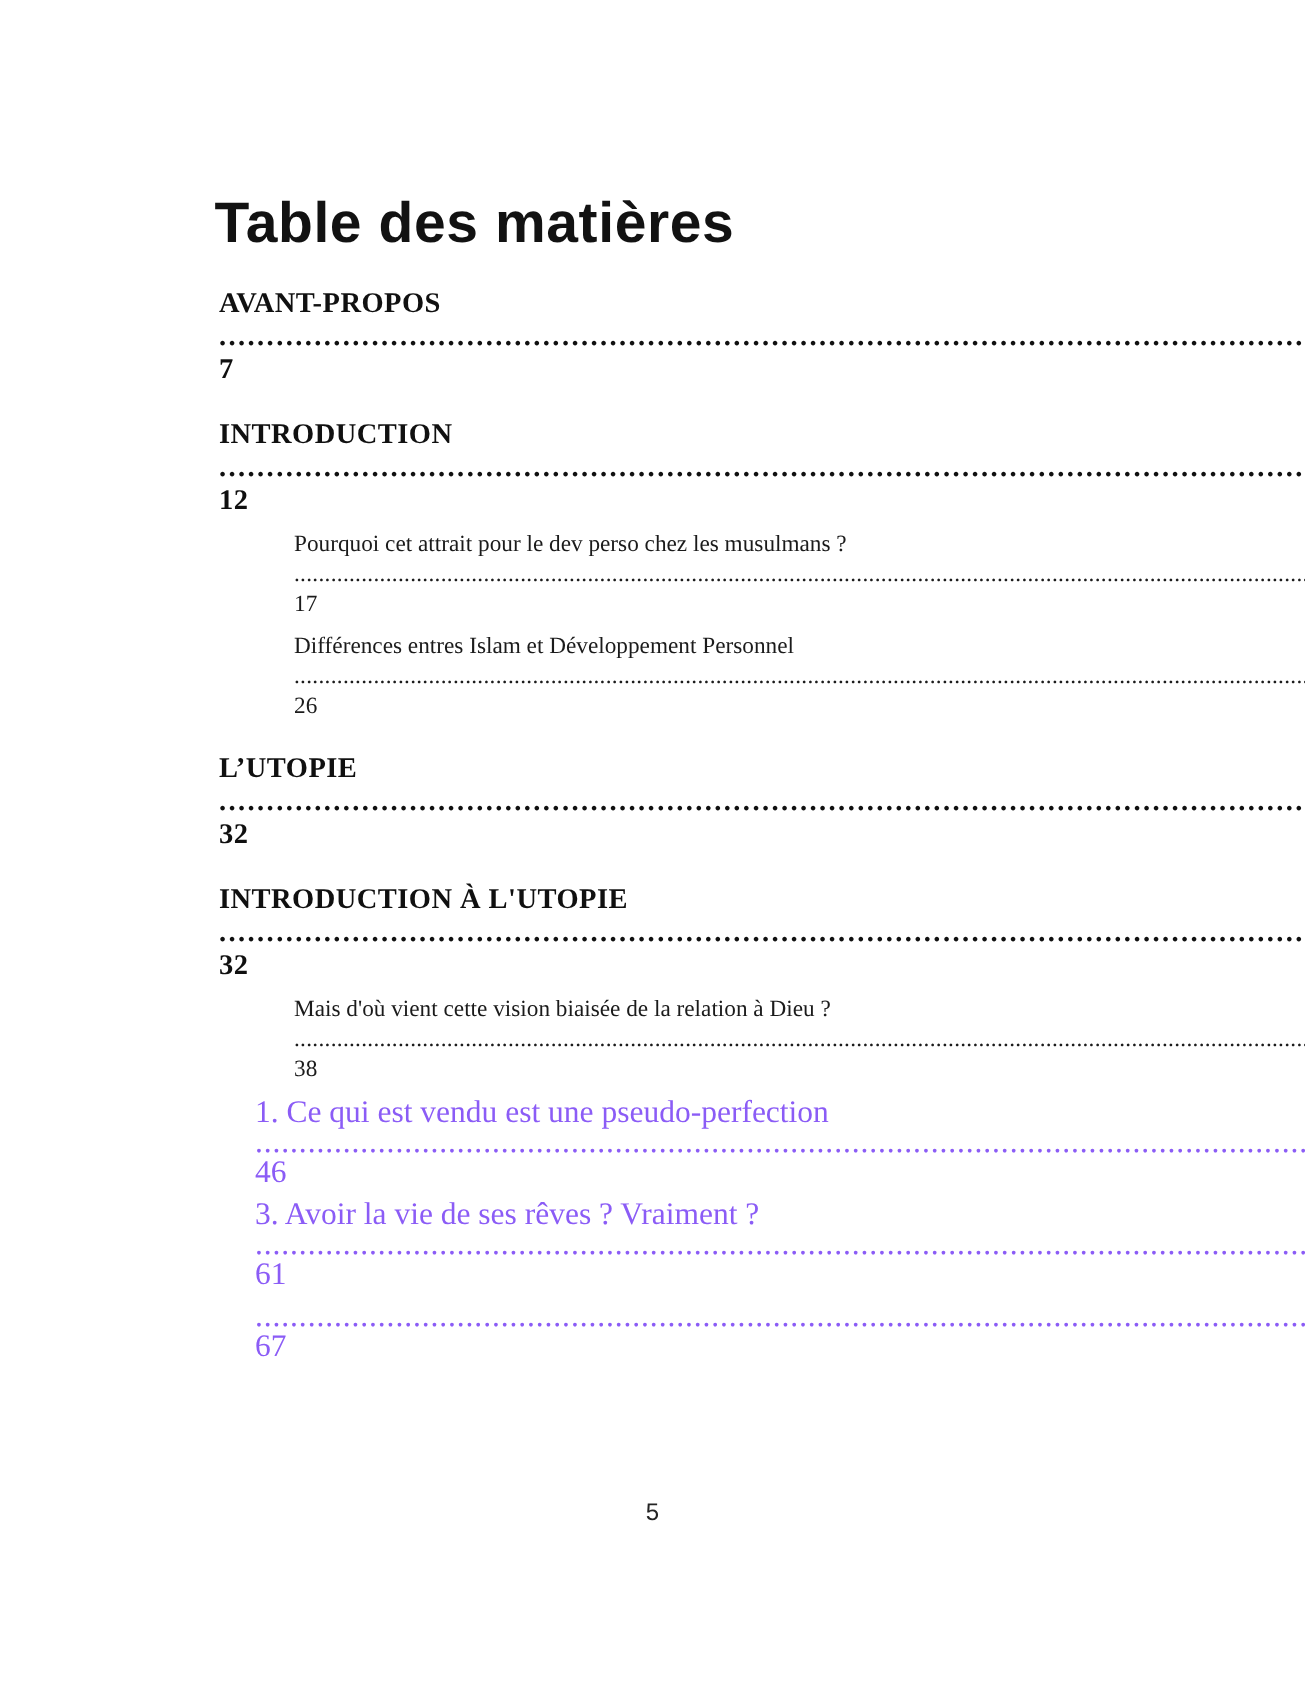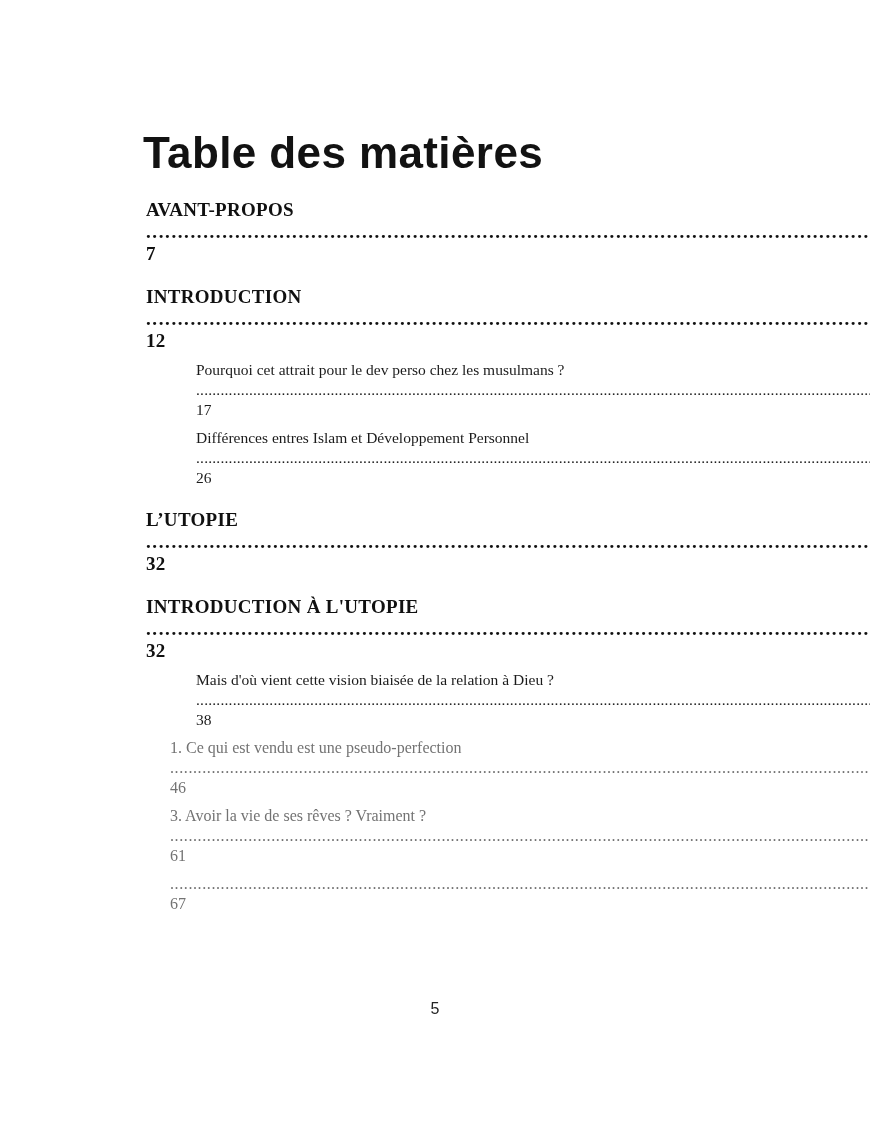--- a/index.html
+++ b/index.html
@@ -4,42 +4,42 @@
 <style>
   * { margin:0; padding:0; box-sizing:border-box; }
   html,body { background:#ffffff; }
   .page {
     position:relative; width:870px; height:1131px;
     background:#ffffff; color:#151515; overflow:hidden;
   }
   .content { position:absolute; left:143px; top:128px; width:586px; }
   .doc-title {
     font-family:"Liberation Sans", sans-serif;
-    font-weight:bold; font-size:44px; letter-spacing:0.4px;
+    font-weight:bold; font-size:38px; letter-spacing:0.4px;
     color:#121212; margin-bottom:10px;
   }
   .row { display:flex; align-items:baseline; margin-top:8px;flex-direction:column; }
   .row .label { flex:0 1 auto; }
   .row .dots { flex:1 1 auto; overflow:hidden; white-space:nowrap; min-width:8px; }
   .row .dots::after {
     content:"................................................................................................................................................................................................................................................................................................";
   }
   .row .pagenum { flex:0 0 auto; }
 
   .lvl-h1 {
     font-family:"Liberation Serif", serif; font-weight:bold;
     font-size:19px; line-height:22px; margin-top:21px;
     letter-spacing:0.3px; color:#101010;
   }
   .lvl-h1 .dots::after { letter-spacing:1.6px; }
   .lvl-h1 .pagenum { margin-left:3px; }
 
   .lvl-num {
     font-family:"Liberation Serif", serif;
-    font-size:16px; line-height:20px; padding-left:27px; color:#737373;text-align:right;
+    font-size:21px; line-height:20px; padding-left:27px; color:#8b5cf6;text-align:right;
   }
   .lvl-num .dots::after { letter-spacing:0.6px; }
 
   .lvl-sub {
     font-family:Liberation Serif, serif;
     font-size:15.5px; line-height:20px; padding-left:53px; color:#1b1b1b;
   }
   .lvl-sub .dots::after { letter-spacing:0.2px; }
 
   .folio {

